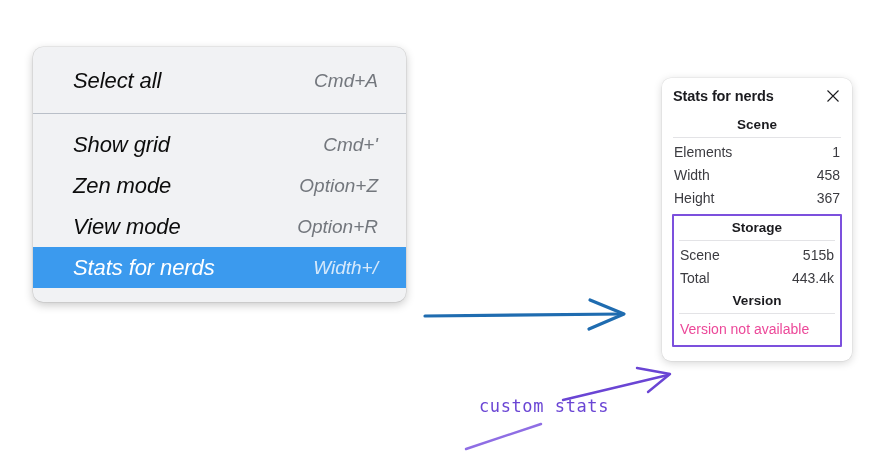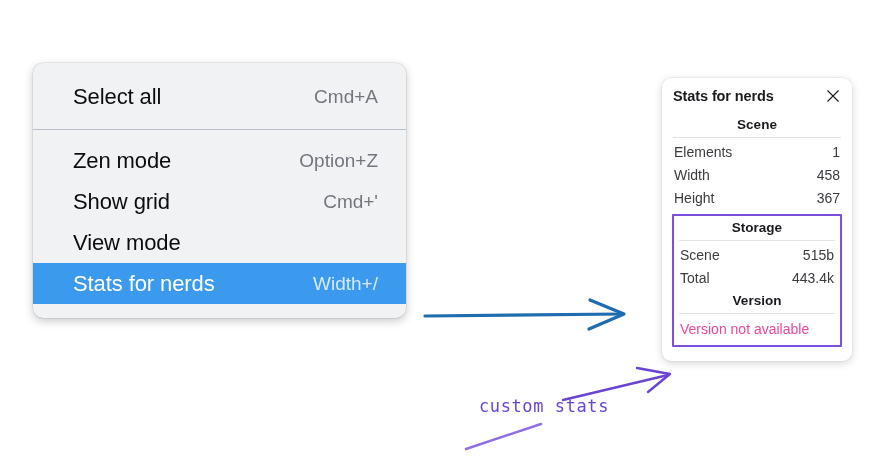--- a/index.html
+++ b/index.html
@@ -13,27 +13,28 @@
     height: 461px;
     background: #ffffff;
     overflow: hidden;
     font-family: "Liberation Sans", sans-serif;
   }
 
   
   .context-menu {
     position: absolute;
     left: 33px;
-    top: 63px;
+    top: 47px;
     width: 373px;
     background: #f1f2f4;
     border-radius: 10px;
     box-shadow: 0 3px 10px rgba(0,0,0,0.22), 0 0 0 0.5px rgba(0,0,0,0.12);
     overflow: hidden;
     padding: 0;
+    font-style: italic;
   }
   .menu-section { padding: 6px 0; }
   .menu-section.first { padding: 13px 0 12px 0; }
   .menu-section.second { padding: 10px 0 14px 0; }
   .menu-divider {
     height: 1px;
     background: #b9bfc8;
     width: 100%;
   }
   .menu-item {
@@ -157,29 +158,30 @@
       <div class="menu-item">
         <span class="label">Select all</span>
         <span class="shortcut">Cmd+A</span>
       </div>
     </div>
 
     <div class="menu-divider"></div>
 
     <div class="menu-section second">
       <div class="menu-item">
+        <span class="label">Show grid</span>
+        <span class="shortcut">Cmd+'</span>
+      </div>
+      <div class="menu-item">
         <span class="label">Zen mode</span>
         <span class="shortcut">Option+Z</span>
       </div>
       <div class="menu-item">
-        <span class="label">Show grid</span>
-        <span class="shortcut">Cmd+'</span>
-      </div>
-      <div class="menu-item">
         <span class="label">View mode</span>
+        <span class="shortcut">Option+R</span>
       </div>
       <div class="menu-item selected">
         <span class="label">Stats for nerds</span>
         <span class="shortcut">Width+/</span>
       </div>
     </div>
 
   </div>
 
   <div class="stats-panel">

